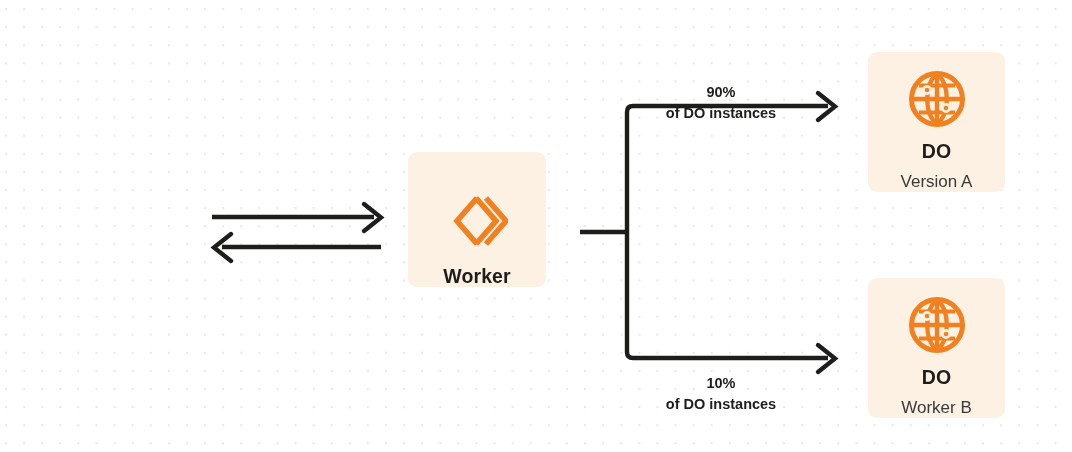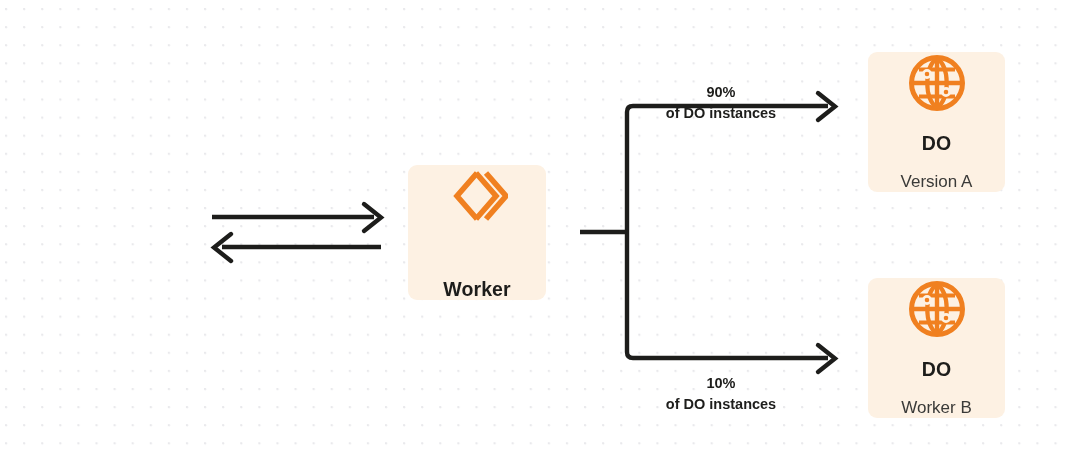--- a/index.html
+++ b/index.html
@@ -20,32 +20,32 @@
   }
 
   
   .node {
     position: absolute;
     box-sizing: border-box;
     border-radius: 9px;
     display: flex;
     flex-direction: column;
     align-items: center;
-    justify-content: space-between;
+    justify-content: flex-end;
   }
   .node-client {
     left: 42px;
     top: 167px;
     width: 143px;
     height: 133px;
     background: #f4f5f7;
   }
   .node-worker {
     left: 408px;
-    top: 165px;
+    top: 152px;
     width: 138px;
     height: 135px;
     background: #fdf1e3;
   }
   .node-do-a {
     left: 868px;
     top: 52px;
     width: 137px;
     height: 140px;
     background: #fdf1e3;

